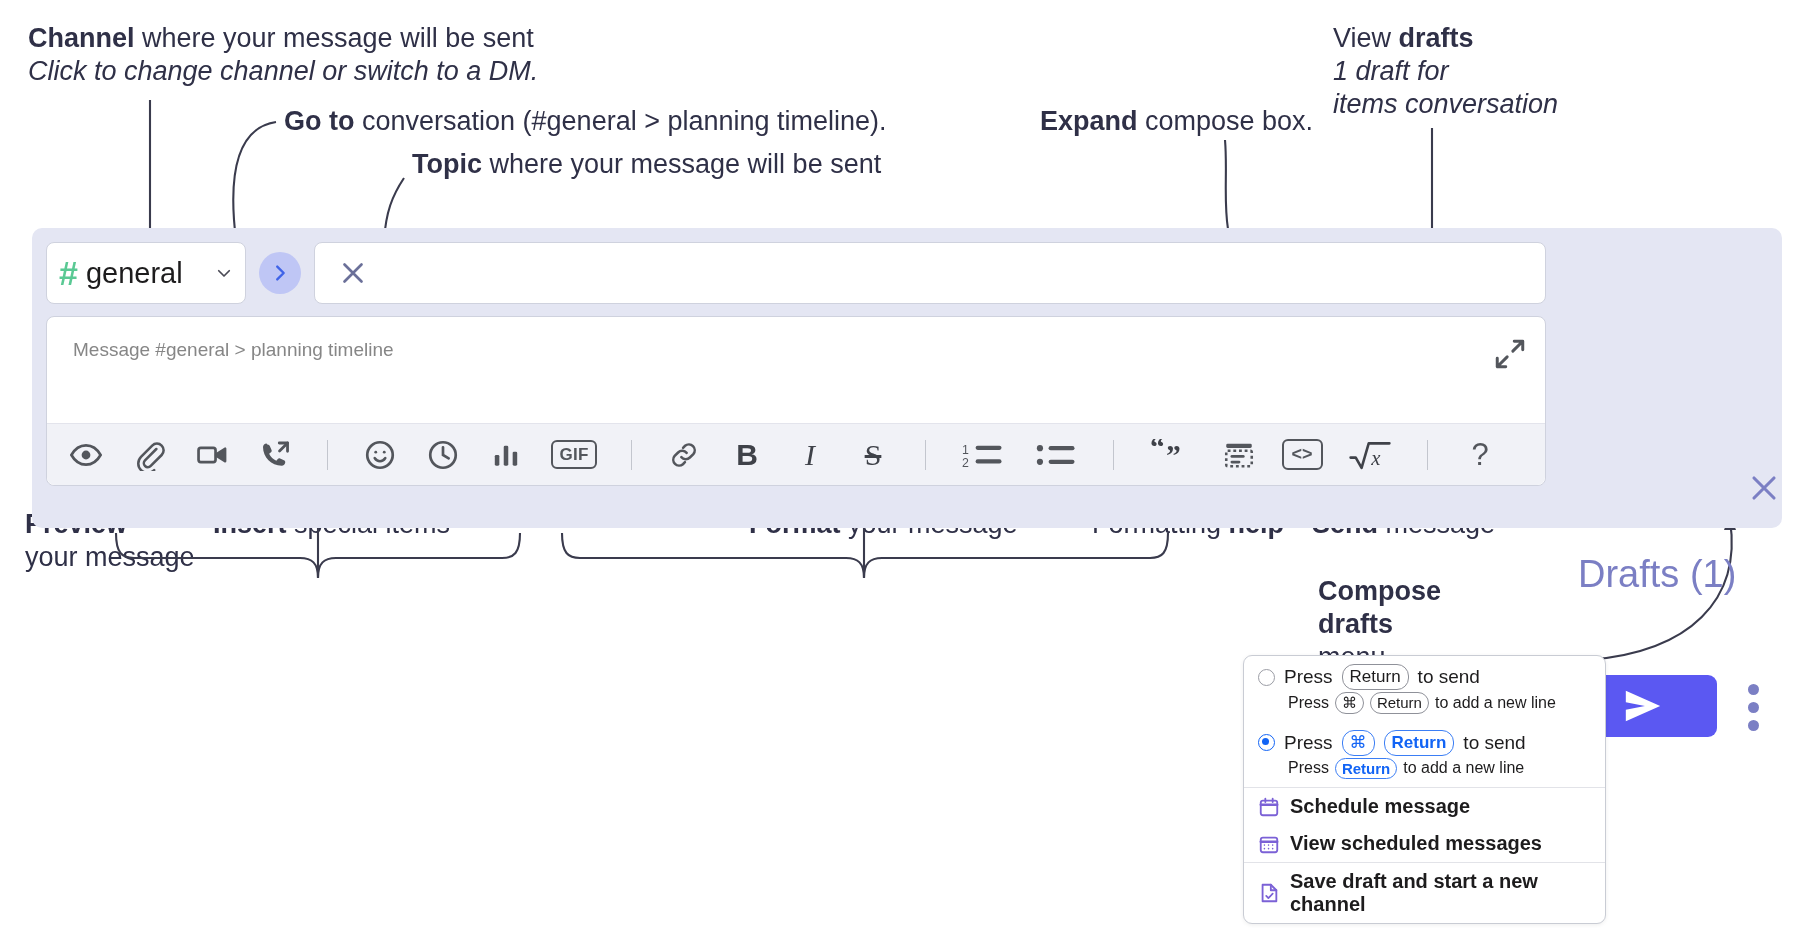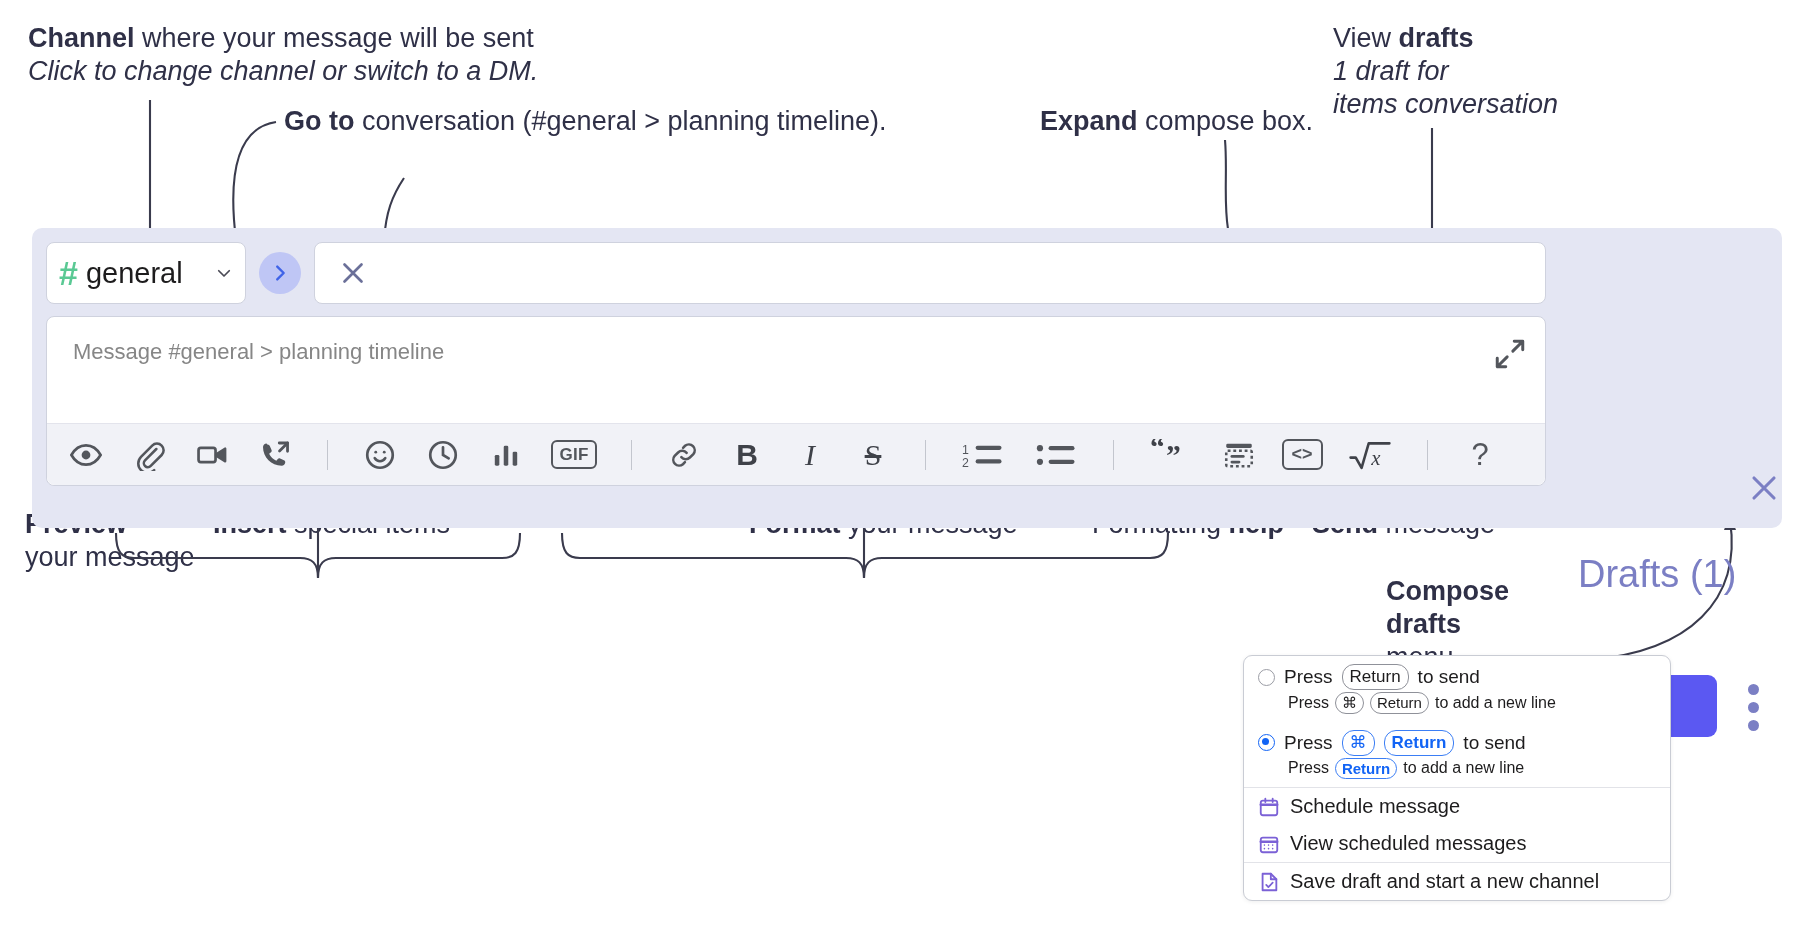--- a/index.html
+++ b/index.html
@@ -45,21 +45,21 @@
     flex:1; height:62px; background:#fff; border:1px solid #cfd2de; border-radius:8px;
     display:flex; align-items:center; padding:0 12px 0 18px;
   }
   .topic-val { flex:1; font-size:29px; color:#1d1c1d; }
   .topic-clear { width:40px; height:40px; display:flex; align-items:center; justify-content:center; cursor:pointer; }
 
   .msgbox {
     margin-top:12px; background:#fff; border:1px solid #cfd2de; border-radius:8px;
     height:170px; position:relative;
   }
-  .msg-placeholder { position:absolute; left:26px; top:22px; font-size:22px; color:#868686; }
+  .msg-placeholder { position:absolute; left:26px; top:22px; font-size:19px; color:#868686; }
   .expand-btn { position:absolute; right:18px; top:20px; width:34px; height:34px; cursor:pointer; }
 
   .toolbar {
     position:absolute; left:0; right:0; bottom:0; height:62px;
     background:#f1f2f7; border-top:1px solid #e3e4ec; border-radius:0 0 8px 8px;
     display:flex; align-items:center; padding:0 16px; gap:17px;margin-top:36px;
   }
   .tb { width:46px; height:46px; display:flex; align-items:center; justify-content:center;
         cursor:pointer; color:#53565c; flex:0 0 auto; }
   .tb.wide { width:56px; }
@@ -78,52 +78,55 @@
   .send-btn {
     position:absolute; left:1537px; top:447px; width:148px; height:62px; border-radius:9px;
     background:#5b58f2; display:flex; align-items:center; justify-content:center; cursor:pointer;
   }
   .kebab { position:absolute; left:1700px; top:450px; width:42px; height:58px;
            display:flex; flex-direction:column; align-items:center; justify-content:center; gap:7px; cursor:pointer; }
   .kebab i { width:11px; height:11px; border-radius:50%; background:#7b7fc4; display:block; }
 
   
   .popup {
-    position:absolute; left:1243px; top:655px; width:428px;
+    position:absolute; left:1243px; top:655px; width:363px;
     background:#fff; border:1px solid #c9ccd4; border-radius:9px;
     box-shadow:0 1px 4px rgba(0,0,0,.07);
     font-size:19px; color:#1d1c1d; overflow:hidden;
   }
   .opt-row { display:flex; align-items:center; padding:8px 14px 2px 14px; gap:9px; cursor:pointer; }
   .opt-sub { padding:0 14px 8px 44px; font-size:16px; color:#1d1c1d; display:flex; align-items:center; gap:6px; }
   .radio { width:17px; height:17px; border-radius:50%; border:1.8px solid #9a9ca4; flex:0 0 auto; }
   .radio.on { border-color:#1264f5; position:relative; }
   .radio.on::after { content:""; position:absolute; left:3px; top:3px; width:7px; height:7px; border-radius:50%; background:#1264f5; }
   .key { border:1.4px solid #8f9199; border-radius:12px; padding:1px 7px; font-size:17px; line-height:1.3; color:#1d1c1d; display:inline-block; }
   .key.sm { font-size:15px; padding:0 6px; }
   .key.blue { border-color:#3b7ef5; color:#1264f5; font-weight:700; }
   .key.blue.plain { font-weight:400; }
   .divider { height:1px; background:#e2e3e8; }
-  .menu-row { display:flex; align-items:center; gap:10px; padding:7px 14px; cursor:pointer; font-size:20px; }
+  .menu-row { display:flex; align-items:center; gap:10px; padding:7px 14px; cursor:pointer; font-size:20px;font-weight:bold; }
   .mi { width:22px; height:22px; flex:0 0 auto; }
 </style>
 </head>
 <body>
 
 <div class="stage">
 
   <div class="anno" style="left:28px; top:22px;">
     <div><b>Channel</b><span> where your message will be sent</span></div>
     <div><i>Click to change channel or switch to a DM.</i></div>
   </div>
 
   <div class="anno" style="left:284px; top:105px;">
     <b>Go to</b><span> conversation (#general &gt; planning timeline).</span>
   </div>
 
+  <div class="anno" style="left:412px; top:148px;">
+    <b>Topic</b><span> where your message will be sent</span>
+  </div>
 
   <div class="anno" style="left:1040px; top:105px;">
     <b>Expand</b><span> compose box.</span>
   </div>
 
   <div class="anno" style="left:1333px; top:22px;">
     <div><span>View </span><b>drafts</b></div>
     <div><i>1 draft for</i></div>
     <div><i>items conversation</i></div>
   </div>
@@ -142,21 +145,21 @@
   </div>
 
   <div class="anno" style="left:1092px; top:508px;">
     <span>Formatting </span><b>help</b>
   </div>
 
   <div class="anno" style="left:1312px; top:508px;">
     <b>Send</b><span> message</span>
   </div>
 
-  <div class="anno" style="left:1386px; top:575px;">
+  <div class="anno" style="left:1318px; top:575px;">
     <div><b>Compose</b></div>
     <div><b>drafts</b></div>
     <div><span>menu</span></div>
   </div>
 
   <svg class="overlay" viewBox="0 0 1814 944">
     <g fill="none" stroke="#3a3b4d" stroke-width="2.1">
 
       <path d="M150,100 L150,236"></path>
 

